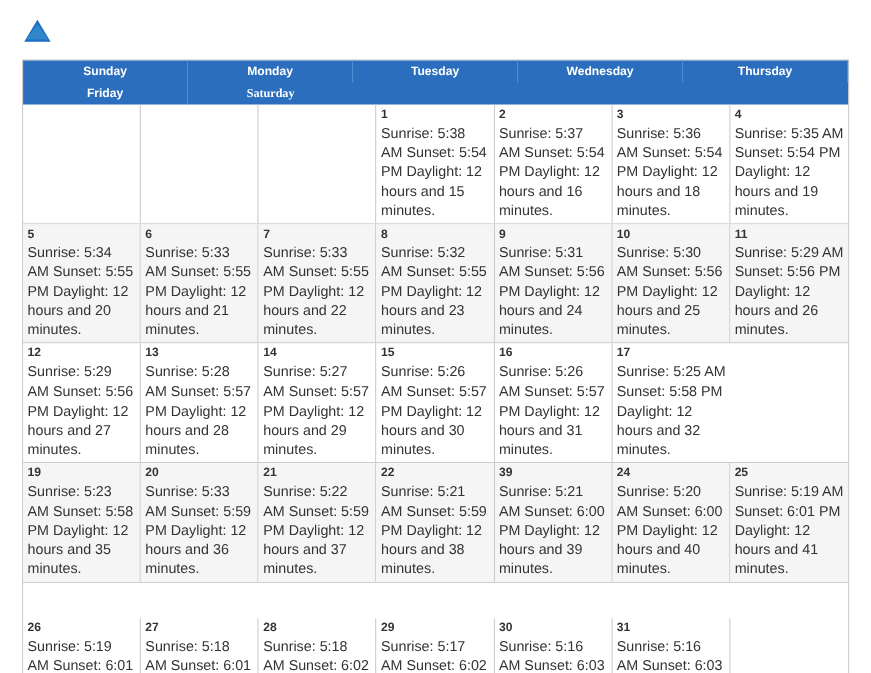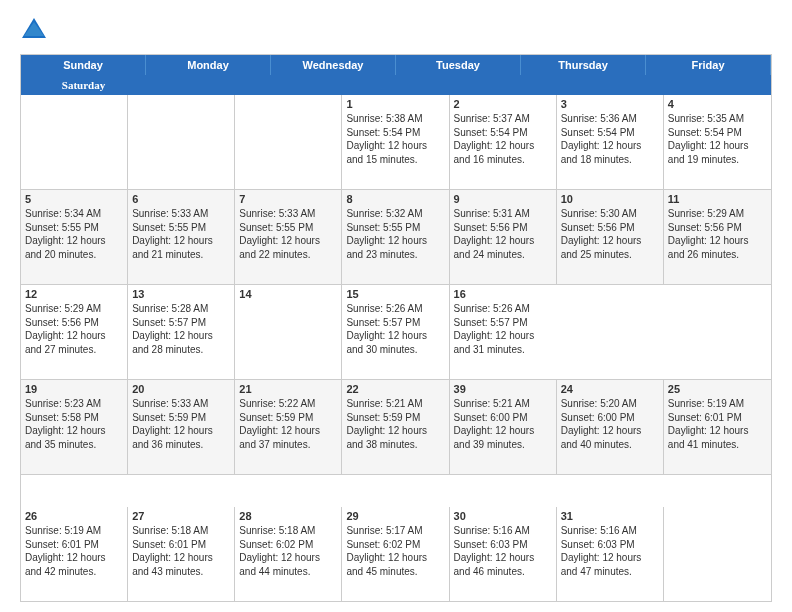--- a/index.html
+++ b/index.html
@@ -54,21 +54,21 @@
       color: #555;
     }
     .calendar {
       flex: 1;
       display: flex;
       flex-direction: column;
       border: 1px solid #ccc;
     }
     .cal-header {
       display: grid;
-      grid-template-columns: repeat(6, 1fr);
+      grid-template-columns: repeat(5, 1fr);
       background: #2a6ebd;
     }
     .cal-header-cell {
       color: #fff;
       font-size: 11px;
       font-weight: bold;
       text-align: center;
       padding: 4px 2px;
       border-right: 1px solid #4a8ed0;
     }
@@ -97,21 +97,21 @@
     .cal-cell:last-child { border-right: none; }
     .cal-cell.alt-bg {
       background: #f5f5f5;
     }
     .day-num {
       font-size: 11px;
       font-weight: bold;
       margin-bottom: 2px;
     }
     .cell-text {
-      font-size: 10px;
+      font-size: 13px;
       line-height: 1.35;
       color: #333;
     }
   </style>
 </head>
 <body>
 
 <div class="page">
   <div class="header">
     <div class="logo">
@@ -127,22 +127,22 @@
     <div class="title-block">
       <div class="month-title"></div>
       <div class="location"></div>
     </div>
   </div>
 
   <div class="calendar">
     <div class="cal-header" id="cal-header-row">
         <div class="cal-header-cell">Sunday</div>
         <div class="cal-header-cell">Monday</div>
+        <div class="cal-header-cell">Tuesday</div>
         <div class="cal-header-cell">Wednesday</div>
-        <div class="cal-header-cell">Tuesday</div>
         <div class="cal-header-cell">Thursday</div>
         <div class="cal-header-cell">Friday</div>
         <div class="cal-header-cell">Saturday</div>
       </div>
     <div class="cal-body" id="cal-body">
         <div class="cal-row">
           <div class="cal-cell"></div>
           <div class="cal-cell"></div>
           <div class="cal-cell"></div>
           <div class="cal-cell">
@@ -235,34 +235,45 @@
           </div>
           <div class="cal-cell">
             <div class="day-num">13</div>
             <div class="cell-text">Sunrise: 5:28 AM
 Sunset: 5:57 PM
 Daylight: 12 hours
 and 28 minutes.</div>
           </div>
           <div class="cal-cell">
             <div class="day-num">14</div>
+            <div class="cell-text">Sunrise: 5:27 AM
+Sunset: 5:57 PM
+Daylight: 12 hours
+and 29 minutes.</div>
           </div>
           <div class="cal-cell">
             <div class="day-num">15</div>
             <div class="cell-text">Sunrise: 5:26 AM
 Sunset: 5:57 PM
 Daylight: 12 hours
 and 30 minutes.</div>
           </div>
           <div class="cal-cell">
             <div class="day-num">16</div>
             <div class="cell-text">Sunrise: 5:26 AM
 Sunset: 5:57 PM
 Daylight: 12 hours
 and 31 minutes.</div>
+          </div>
+          <div class="cal-cell">
+            <div class="day-num">17</div>
+            <div class="cell-text">Sunrise: 5:25 AM
+Sunset: 5:58 PM
+Daylight: 12 hours
+and 32 minutes.</div>
           </div>
         </div>
         <div class="cal-row">
           <div class="cal-cell alt-bg">
             <div class="day-num">19</div>
             <div class="cell-text">Sunrise: 5:23 AM
 Sunset: 5:58 PM
 Daylight: 12 hours
 and 35 minutes.</div>
           </div>

